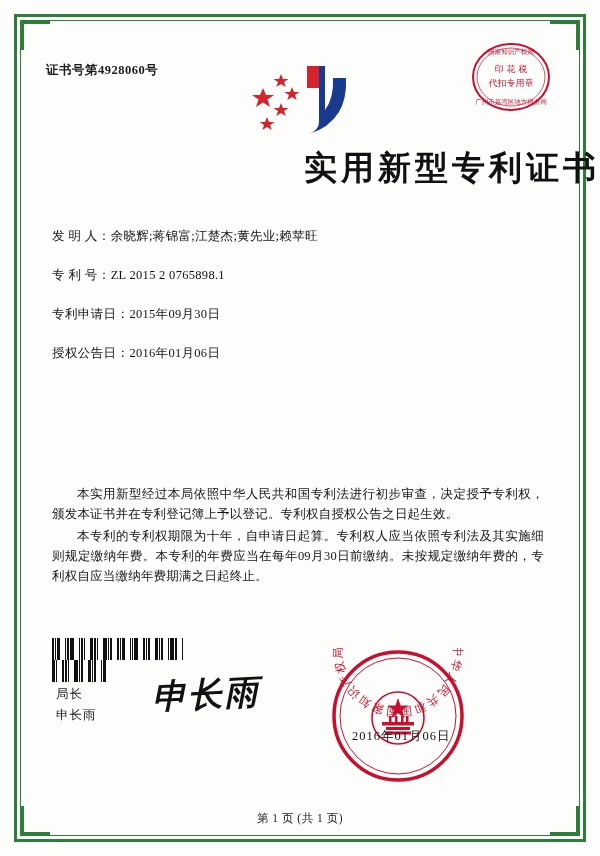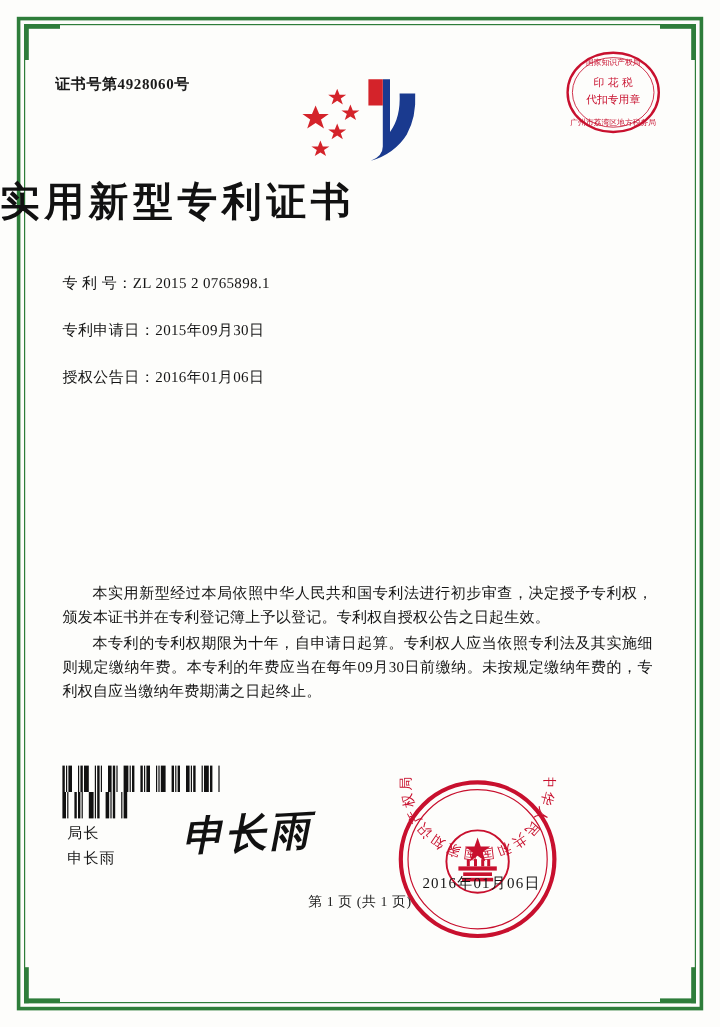--- a/index.html
+++ b/index.html
@@ -77,21 +77,21 @@
     top: 36px;
     width: 82px;
     height: 82px;
   }
 
   .title {
     position: absolute;
     left: 0;
     right: 0;
     top: 146px;
-    text-align: left;
+    text-align: right;
     font-size: 33px;
     font-weight: bold;
     letter-spacing: 4px;
     color: #111;
     font-family: "DejaVu Sans", sans-serif;
   }
 
   
   .fields {
     position: absolute;
@@ -184,21 +184,21 @@
     top: 728px;
     font-size: 12.5px;
     letter-spacing: 1px;
     color: #151515;
   }
 
   .page-foot {
     position: absolute;
     left: 0;
     right: 0;
-    top: 744px;
+    top: 811px;
     text-align: center;
     font-size: 11.5px;
     color: #222;
     letter-spacing: 0.5px;
   }
 </style>
 </head>
 <body>
 
 <div class="page">
@@ -233,20 +233,23 @@
       <text x="41" y="36" font-size="9" fill="#c8102e" text-anchor="middle" font-family="DejaVu Sans, sans-serif">印 花 税</text>
       <text x="41" y="50" font-size="9" fill="#c8102e" text-anchor="middle" font-family="DejaVu Sans, sans-serif">代扣专用章</text>
       <text x="41" y="18" font-size="6.5" fill="#c8102e" text-anchor="middle" font-family="DejaVu Sans, sans-serif">国家知识产权局</text>
       <text x="41" y="68" font-size="6.5" fill="#c8102e" text-anchor="middle" font-family="DejaVu Sans, sans-serif">广州市荔湾区地方税务局</text>
     </svg>
   </div>
 
   <div class="title">实用新型专利证书</div>
 
   <div class="fields">
+    <div class="field-row">
+      <span class="field-label">发 明 人：</span><span class="field-value">余晓辉;蒋锦富;江楚杰;黄先业;赖苹旺</span>
+    </div>
     <div class="field-row">
       <span class="field-label">专 利 号：</span><span class="field-value">ZL 2015 2 0765898.1</span>
     </div>
     <div class="field-row">
       <span class="field-label">专利申请日：</span><span class="field-value">2015年09月30日</span>
     </div>
     <div class="field-row">
       <span class="field-label">授权公告日：</span><span class="field-value">2016年01月06日</span>
     </div>
   </div>

